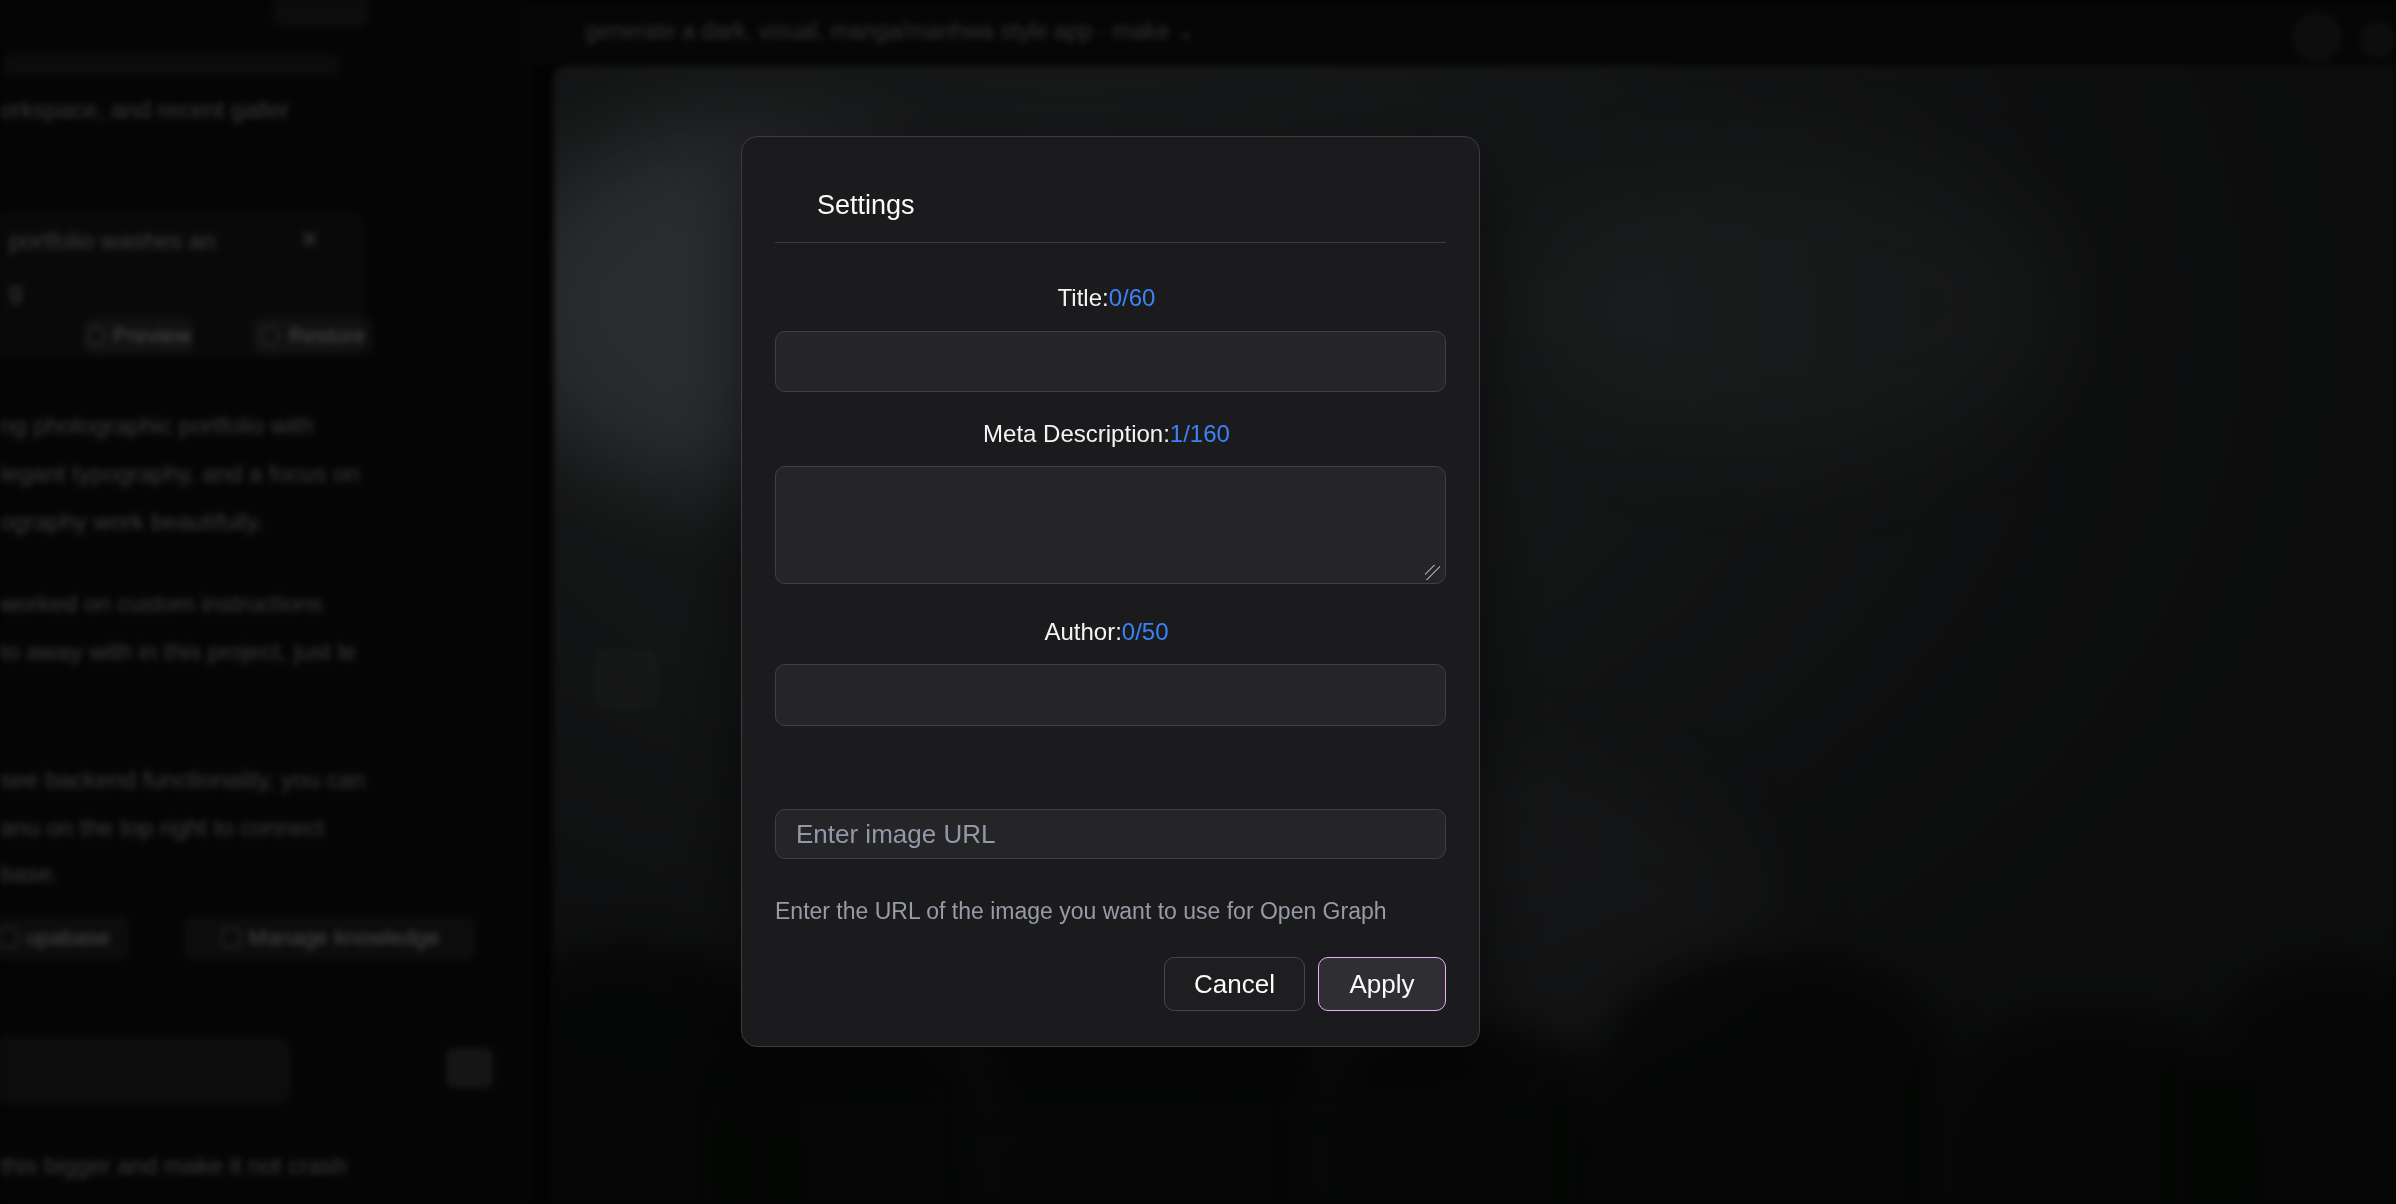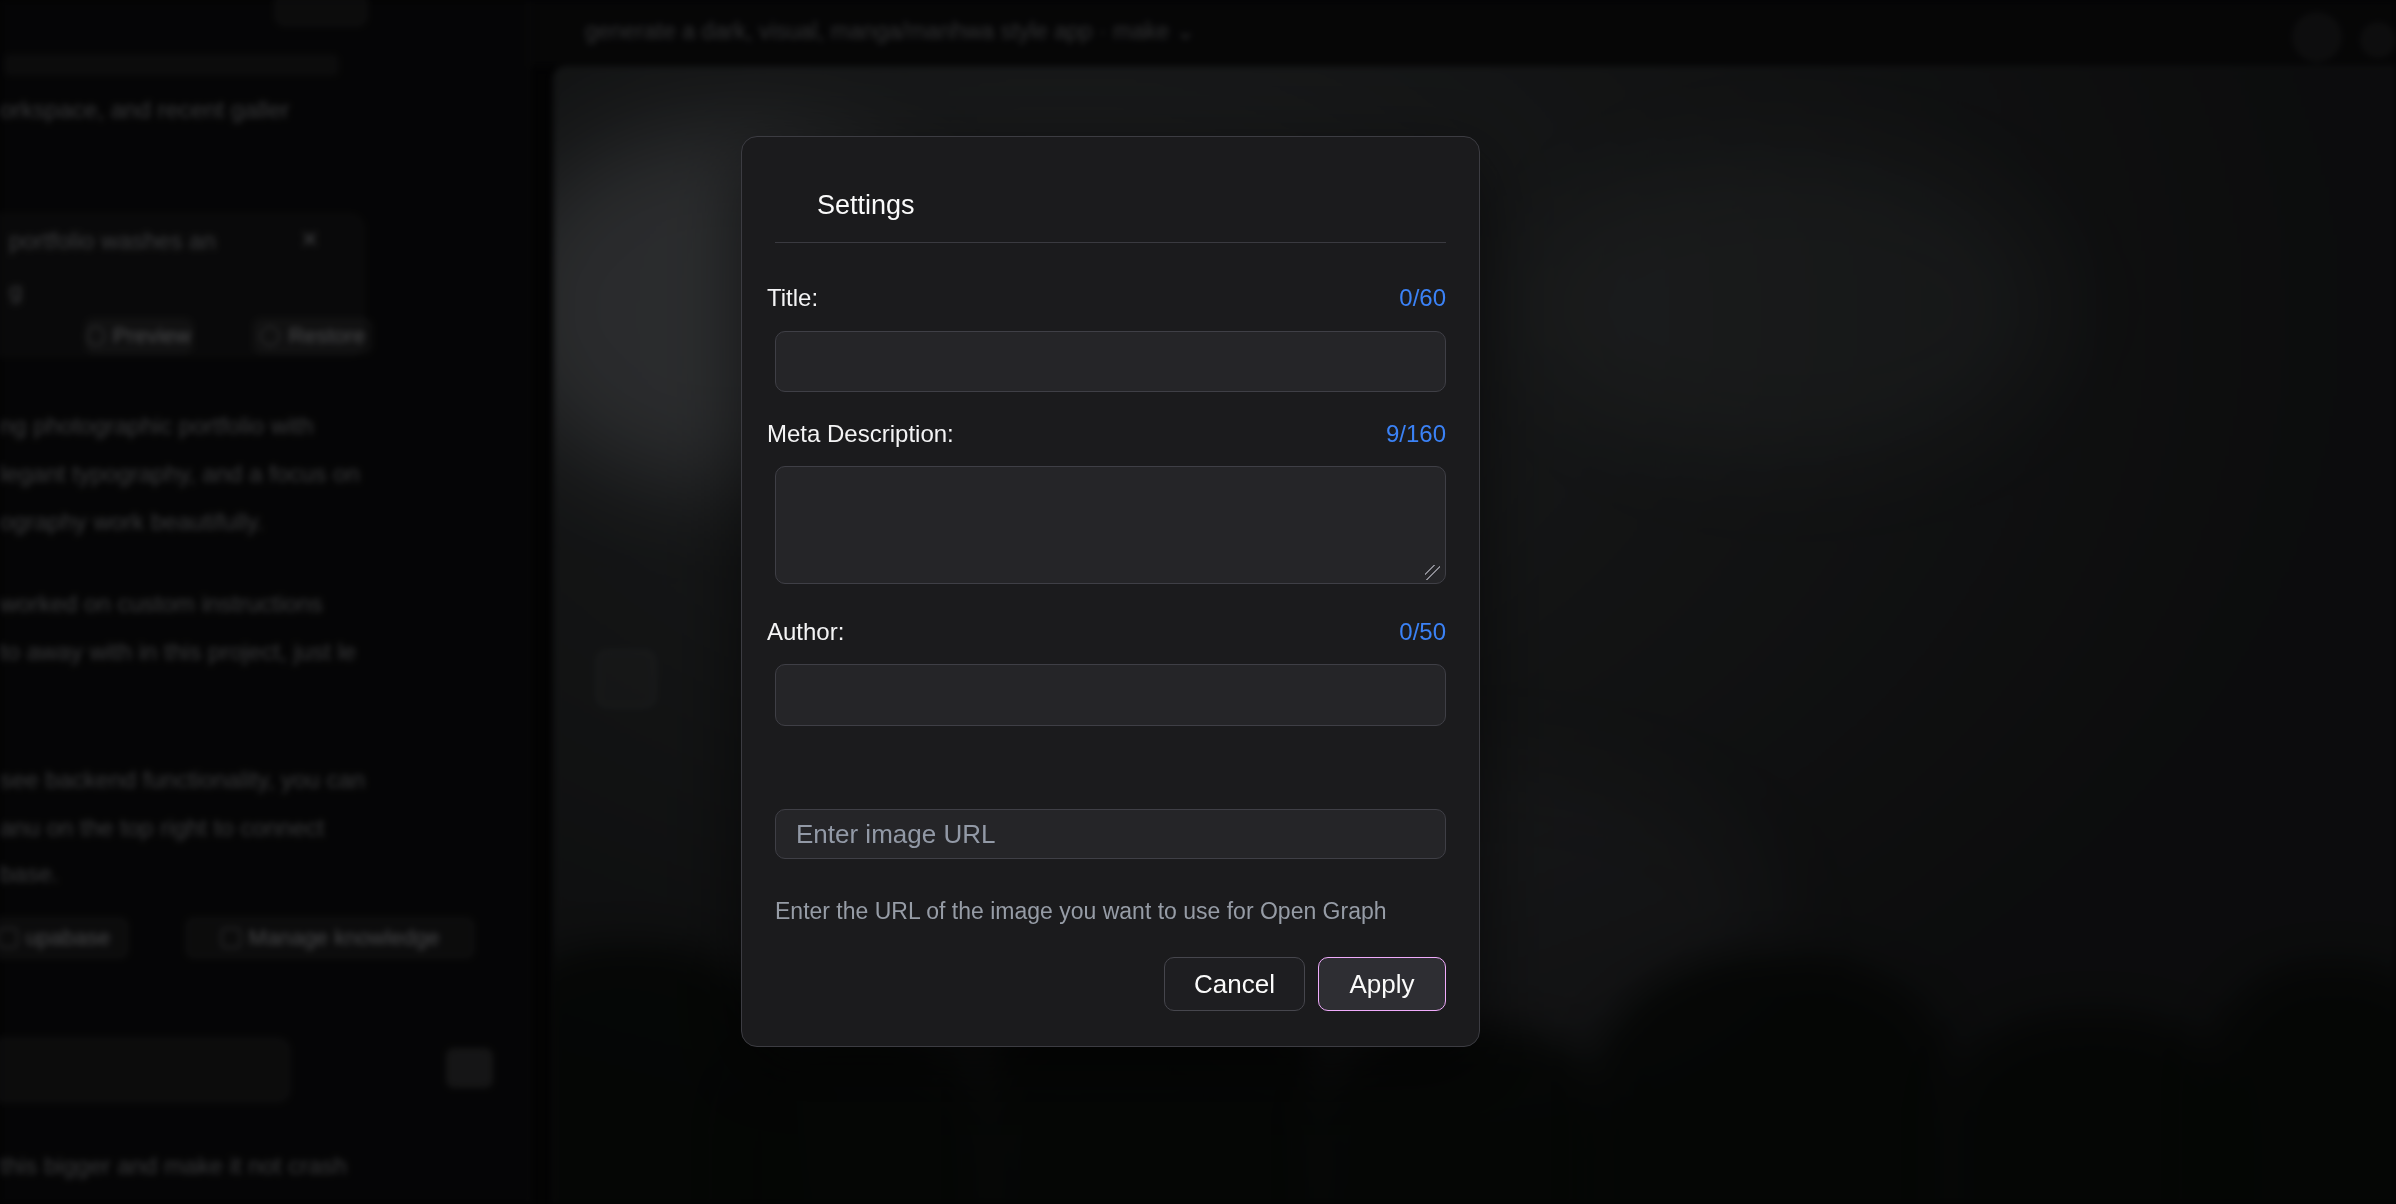--- a/index.html
+++ b/index.html
@@ -52,21 +52,21 @@
   
   .overlay { position:absolute; inset:0; background:rgba(0,0,0,0.45); }
 
   .modal { position:absolute; left:741px; top:136px; width:739px; height:911px;
            background:#1b1b1d; border:1px solid #3c3c42; border-radius:16px;
            box-shadow:0 24px 70px rgba(0,0,0,0.55); }
   .m-title { position:absolute; left:75px; top:52px; font-size:27px; line-height:33px;
              font-weight:500; color:#fafafa; }
   .m-divider { position:absolute; left:33px; right:33px; top:105px; height:1px; background:#3a3a40; }
   .m-row { position:absolute; left:25px; right:33px; display:flex;
-           justify-content:space-between; align-items:baseline; }
+           justify-content:center; align-items:baseline; }
   .m-label { font-size:24px; color:#f4f4f5; }
   .m-counter { font-size:24px; color:#3b82f6; }
   .m-input, .m-textarea { position:absolute; left:33px; right:33px; background:#252528;
            border:1px solid #3f3f46; border-radius:10px; color:#f4f4f5; font-size:26px;
            padding:0 20px; outline:none; font-family:"Liberation Sans", sans-serif; }
   .m-textarea { padding:14px 20px; resize:none; }
   .m-input::placeholder, .m-textarea::placeholder { color:#9299a6; }
   .grip { position:absolute; right:39px; width:15px; height:15px; pointer-events:none;
           background:linear-gradient(135deg, transparent 0px, transparent 6px,
                      #8a8a92 6px, #8a8a92 7.5px, transparent 7.5px, transparent 11px,
@@ -160,21 +160,21 @@
   <div class="m-divider"></div>
 
   <div class="m-row" style="top:147px;">
     <span class="m-label">Title:</span>
     <span class="m-counter">0/60</span>
   </div>
   <input class="m-input" style="top: 194px; height: 61px;" value="">
 
   <div class="m-row" style="top:283px;">
     <span class="m-label">Meta Description:</span>
-    <span class="m-counter">9/160</span>
+    <span class="m-counter">1/160</span>
   </div>
   <textarea class="m-textarea" style="top: 329px; height: 118px;"></textarea>
   <div class="grip" style="top:428px;"></div>
 
   <div class="m-row" style="top:481px;">
     <span class="m-label">Author:</span>
     <span class="m-counter">0/50</span>
   </div>
   <input class="m-input" style="top: 527px; height: 62px;" value="">
 

